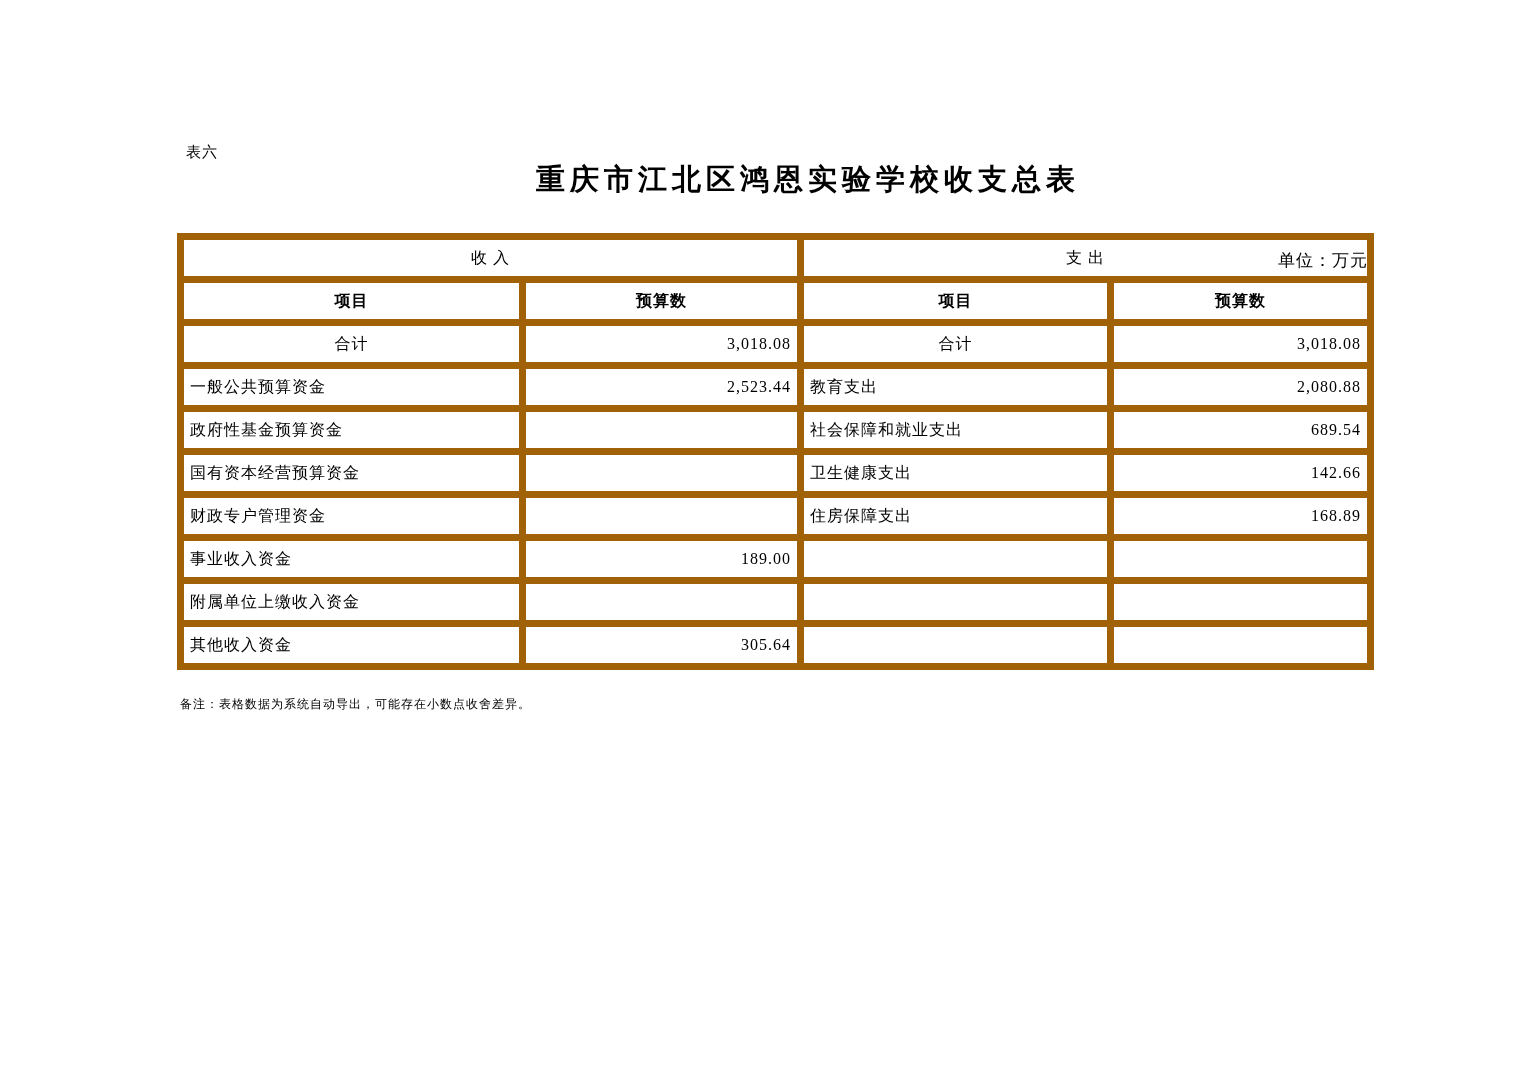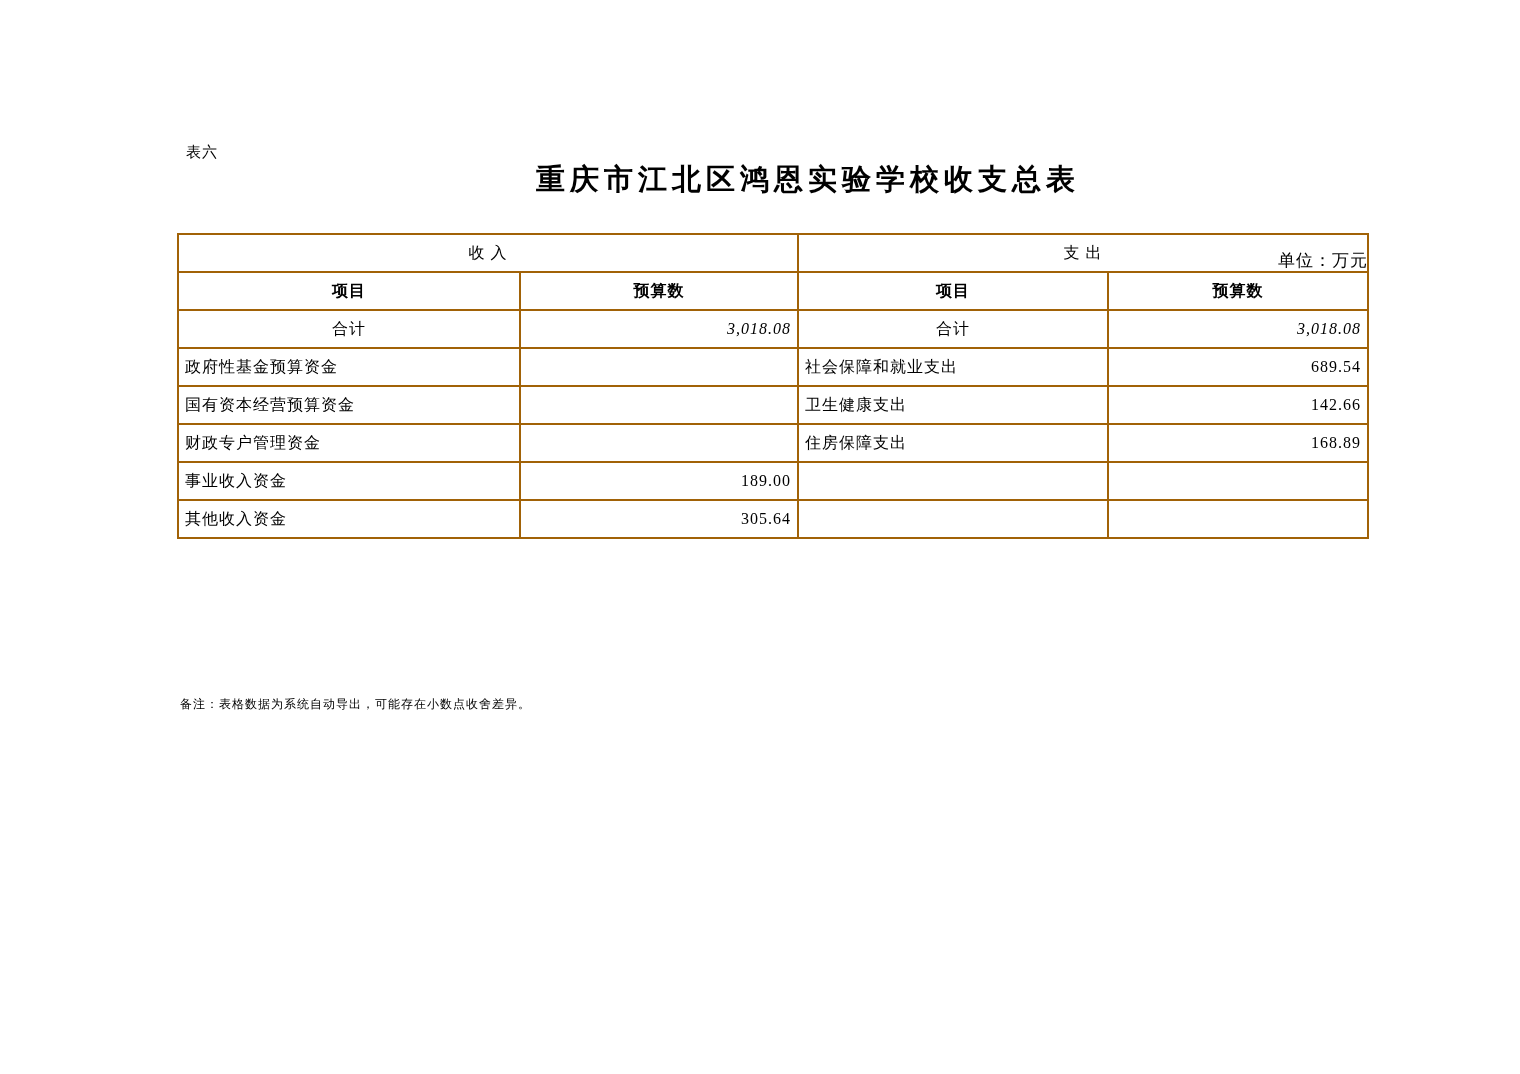--- a/index.html
+++ b/index.html
@@ -51,21 +51,21 @@
   }
   table.budget {
     position: absolute;
     left: 177px;
     top: 233px;
     width: 1190px;
     border-collapse: collapse;
     table-layout: fixed;
   }
   table.budget td {
-    border: 2px solid #a16207;
+    border: 7px solid #a16207;
     font-size: 16px;
     letter-spacing: 1px;
     padding: 0 6px;
     height: 36px;
     vertical-align: middle;
   }
   td.hgroup {
     text-align: center;
     height: 62px;
     font-size: 18px;
@@ -82,21 +82,20 @@
     text-align: center;
     height: 42px;
     letter-spacing: 6px;
     font-size: 17px;
   }
   td.total-val {
     text-align: right;
     height: 42px;
     font-size: 17px;
     padding-right: 10px;
-    font-style: italic;
   }
   td.item {
     text-align: left;
     padding-left: 8px;
   }
   td.num {
     text-align: right;
     padding-right: 10px;
   }
   .col-a { width: 342px; }
@@ -141,20 +140,26 @@
         <td class="hcol">预算数</td>
       </tr>
       <tr>
         <td class="total-label">合计</td>
         <td class="total-val">3,018.08</td>
         <td class="total-label">合计</td>
         <td class="total-val">3,018.08</td>
       </tr>
 
       <tr>
+        <td class="item">一般公共预算资金</td>
+        <td class="num">2,523.44</td>
+        <td class="item">教育支出</td>
+        <td class="num">2,080.88</td>
+      </tr>
+      <tr>
         <td class="item">政府性基金预算资金</td>
         <td class="num"></td>
         <td class="item">社会保障和就业支出</td>
         <td class="num">689.54</td>
       </tr>
       <tr>
         <td class="item">国有资本经营预算资金</td>
         <td class="num"></td>
         <td class="item">卫生健康支出</td>
         <td class="num">142.66</td>
@@ -165,20 +170,26 @@
         <td class="item">住房保障支出</td>
         <td class="num">168.89</td>
       </tr>
       <tr>
         <td class="item">事业收入资金</td>
         <td class="num">189.00</td>
         <td class="item"></td>
         <td class="num"></td>
       </tr>
       <tr>
+        <td class="item">附属单位上缴收入资金</td>
+        <td class="num"></td>
+        <td class="item"></td>
+        <td class="num"></td>
+      </tr>
+      <tr>
         <td class="item">其他收入资金</td>
         <td class="num">305.64</td>
         <td class="item"></td>
         <td class="num"></td>
       </tr>
     </tbody>
   </table>
 
   <div class="note">备注：表格数据为系统自动导出，可能存在小数点收舍差异。</div>
 

